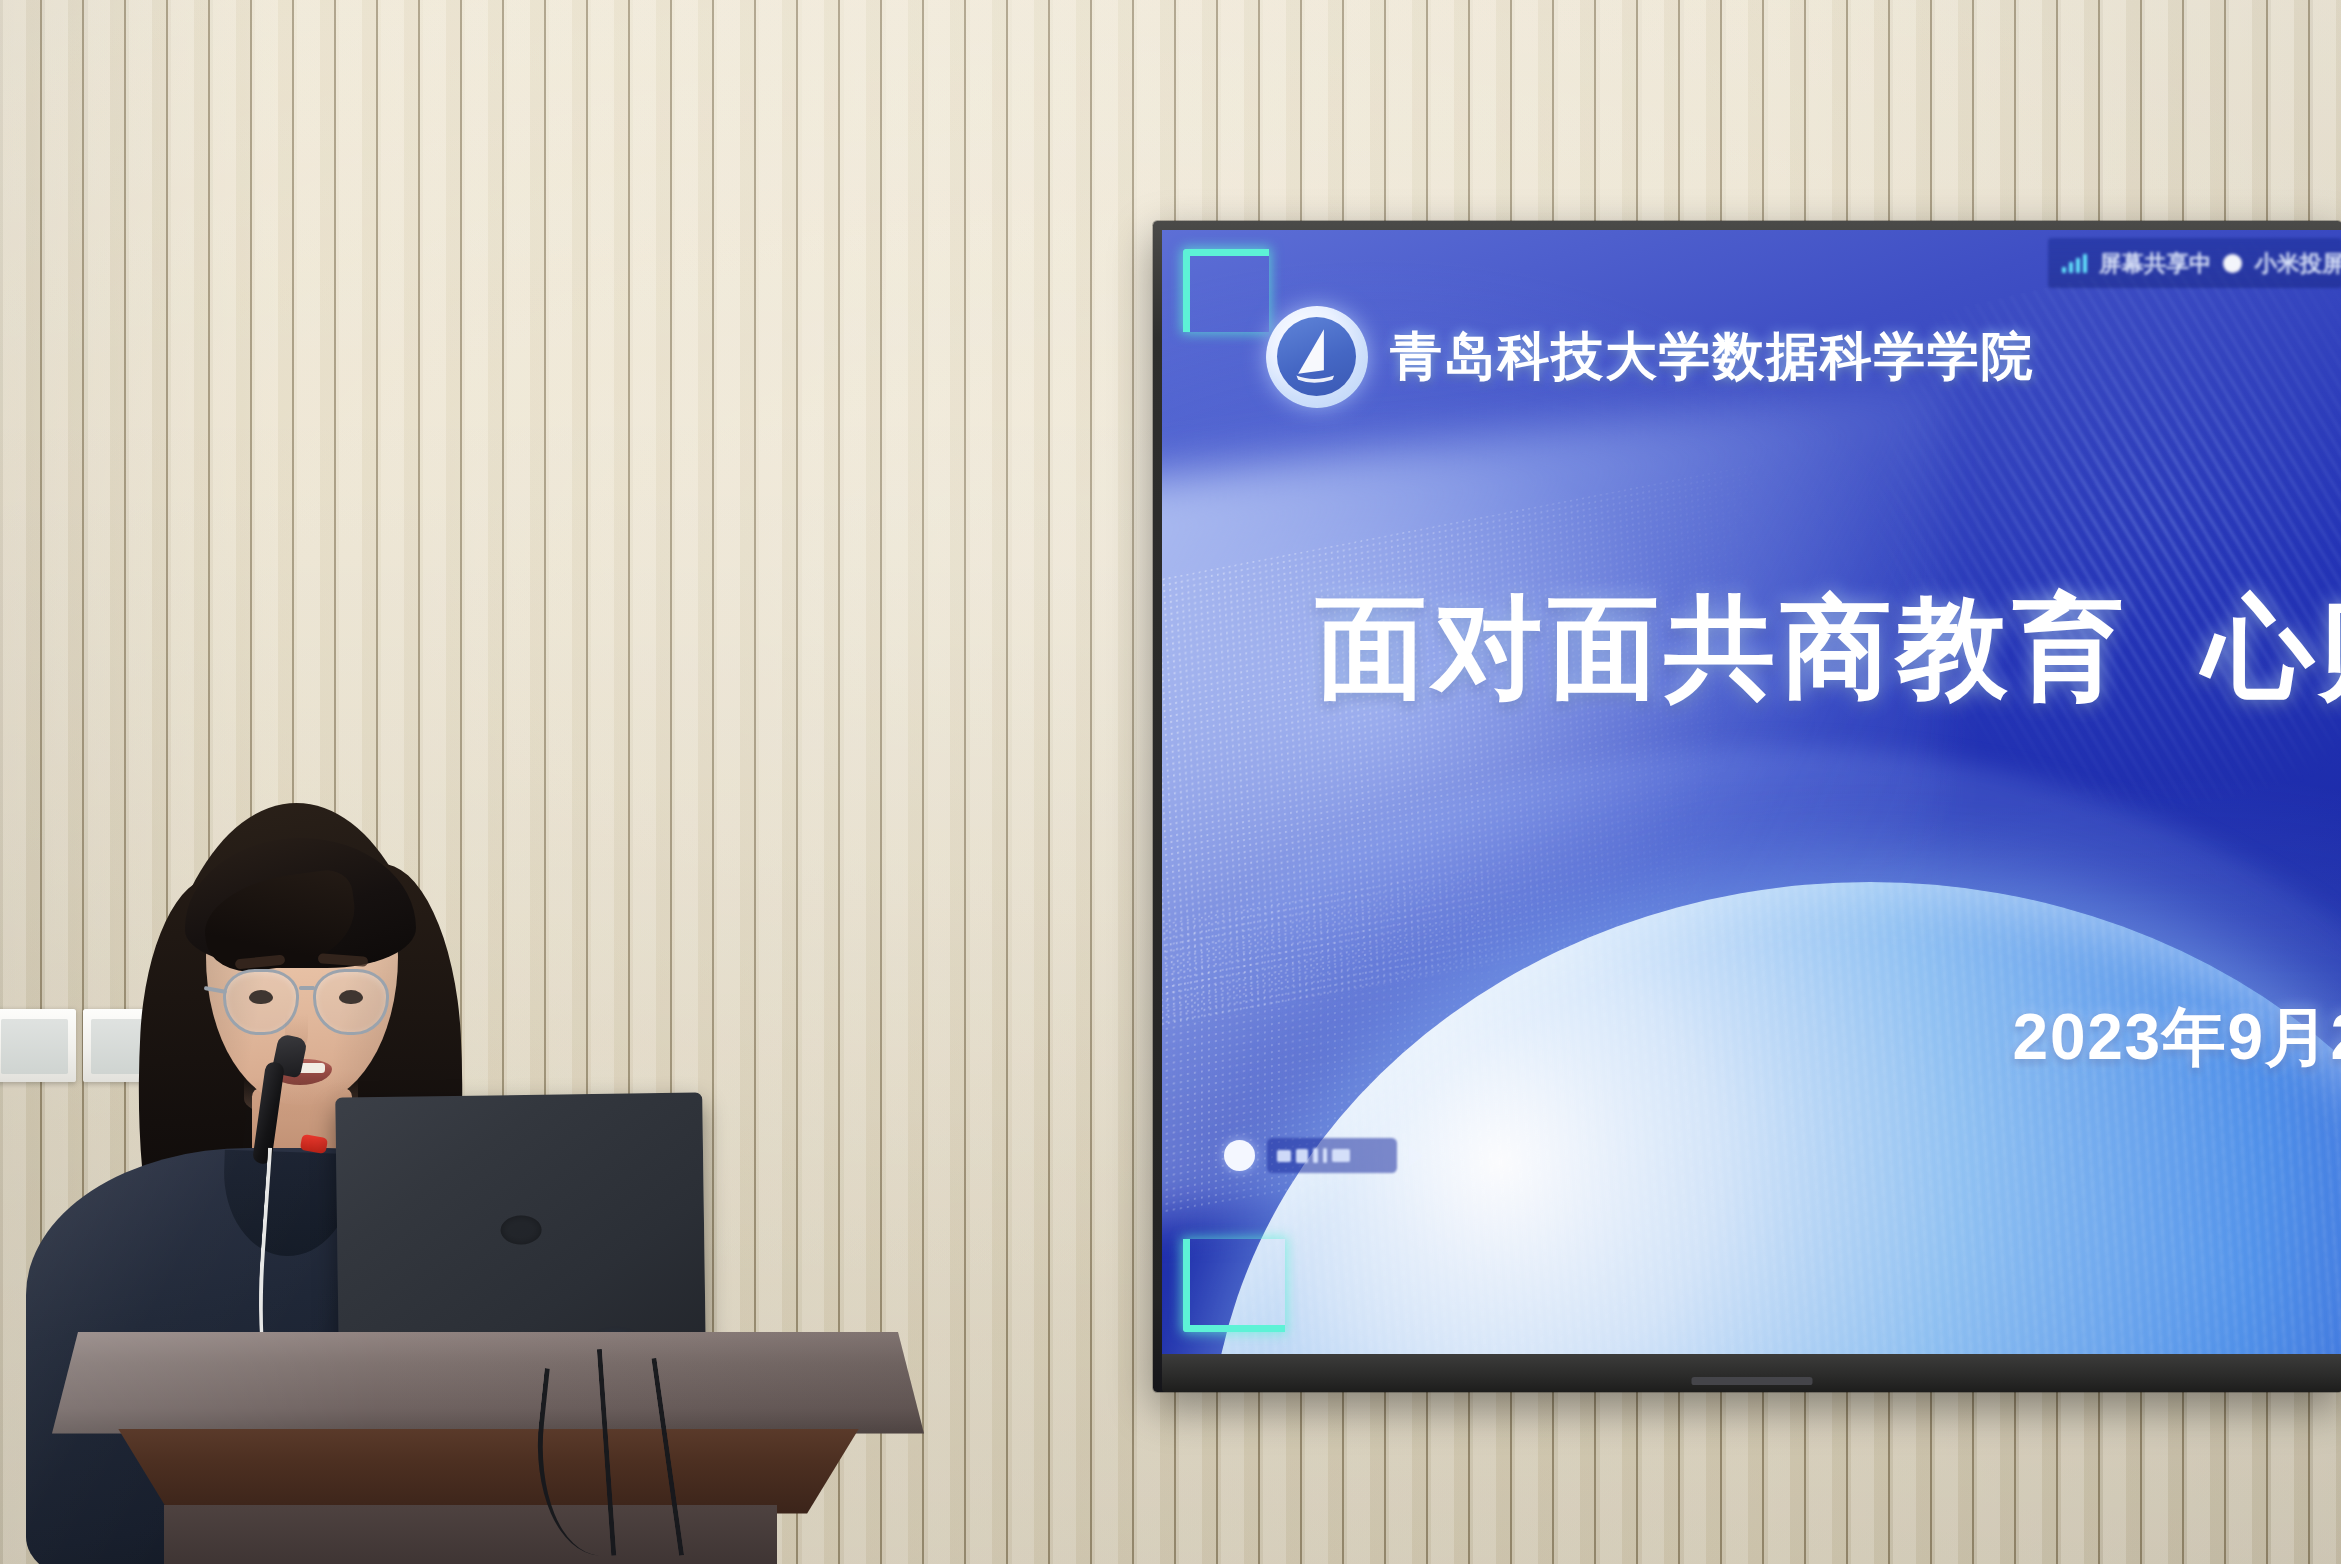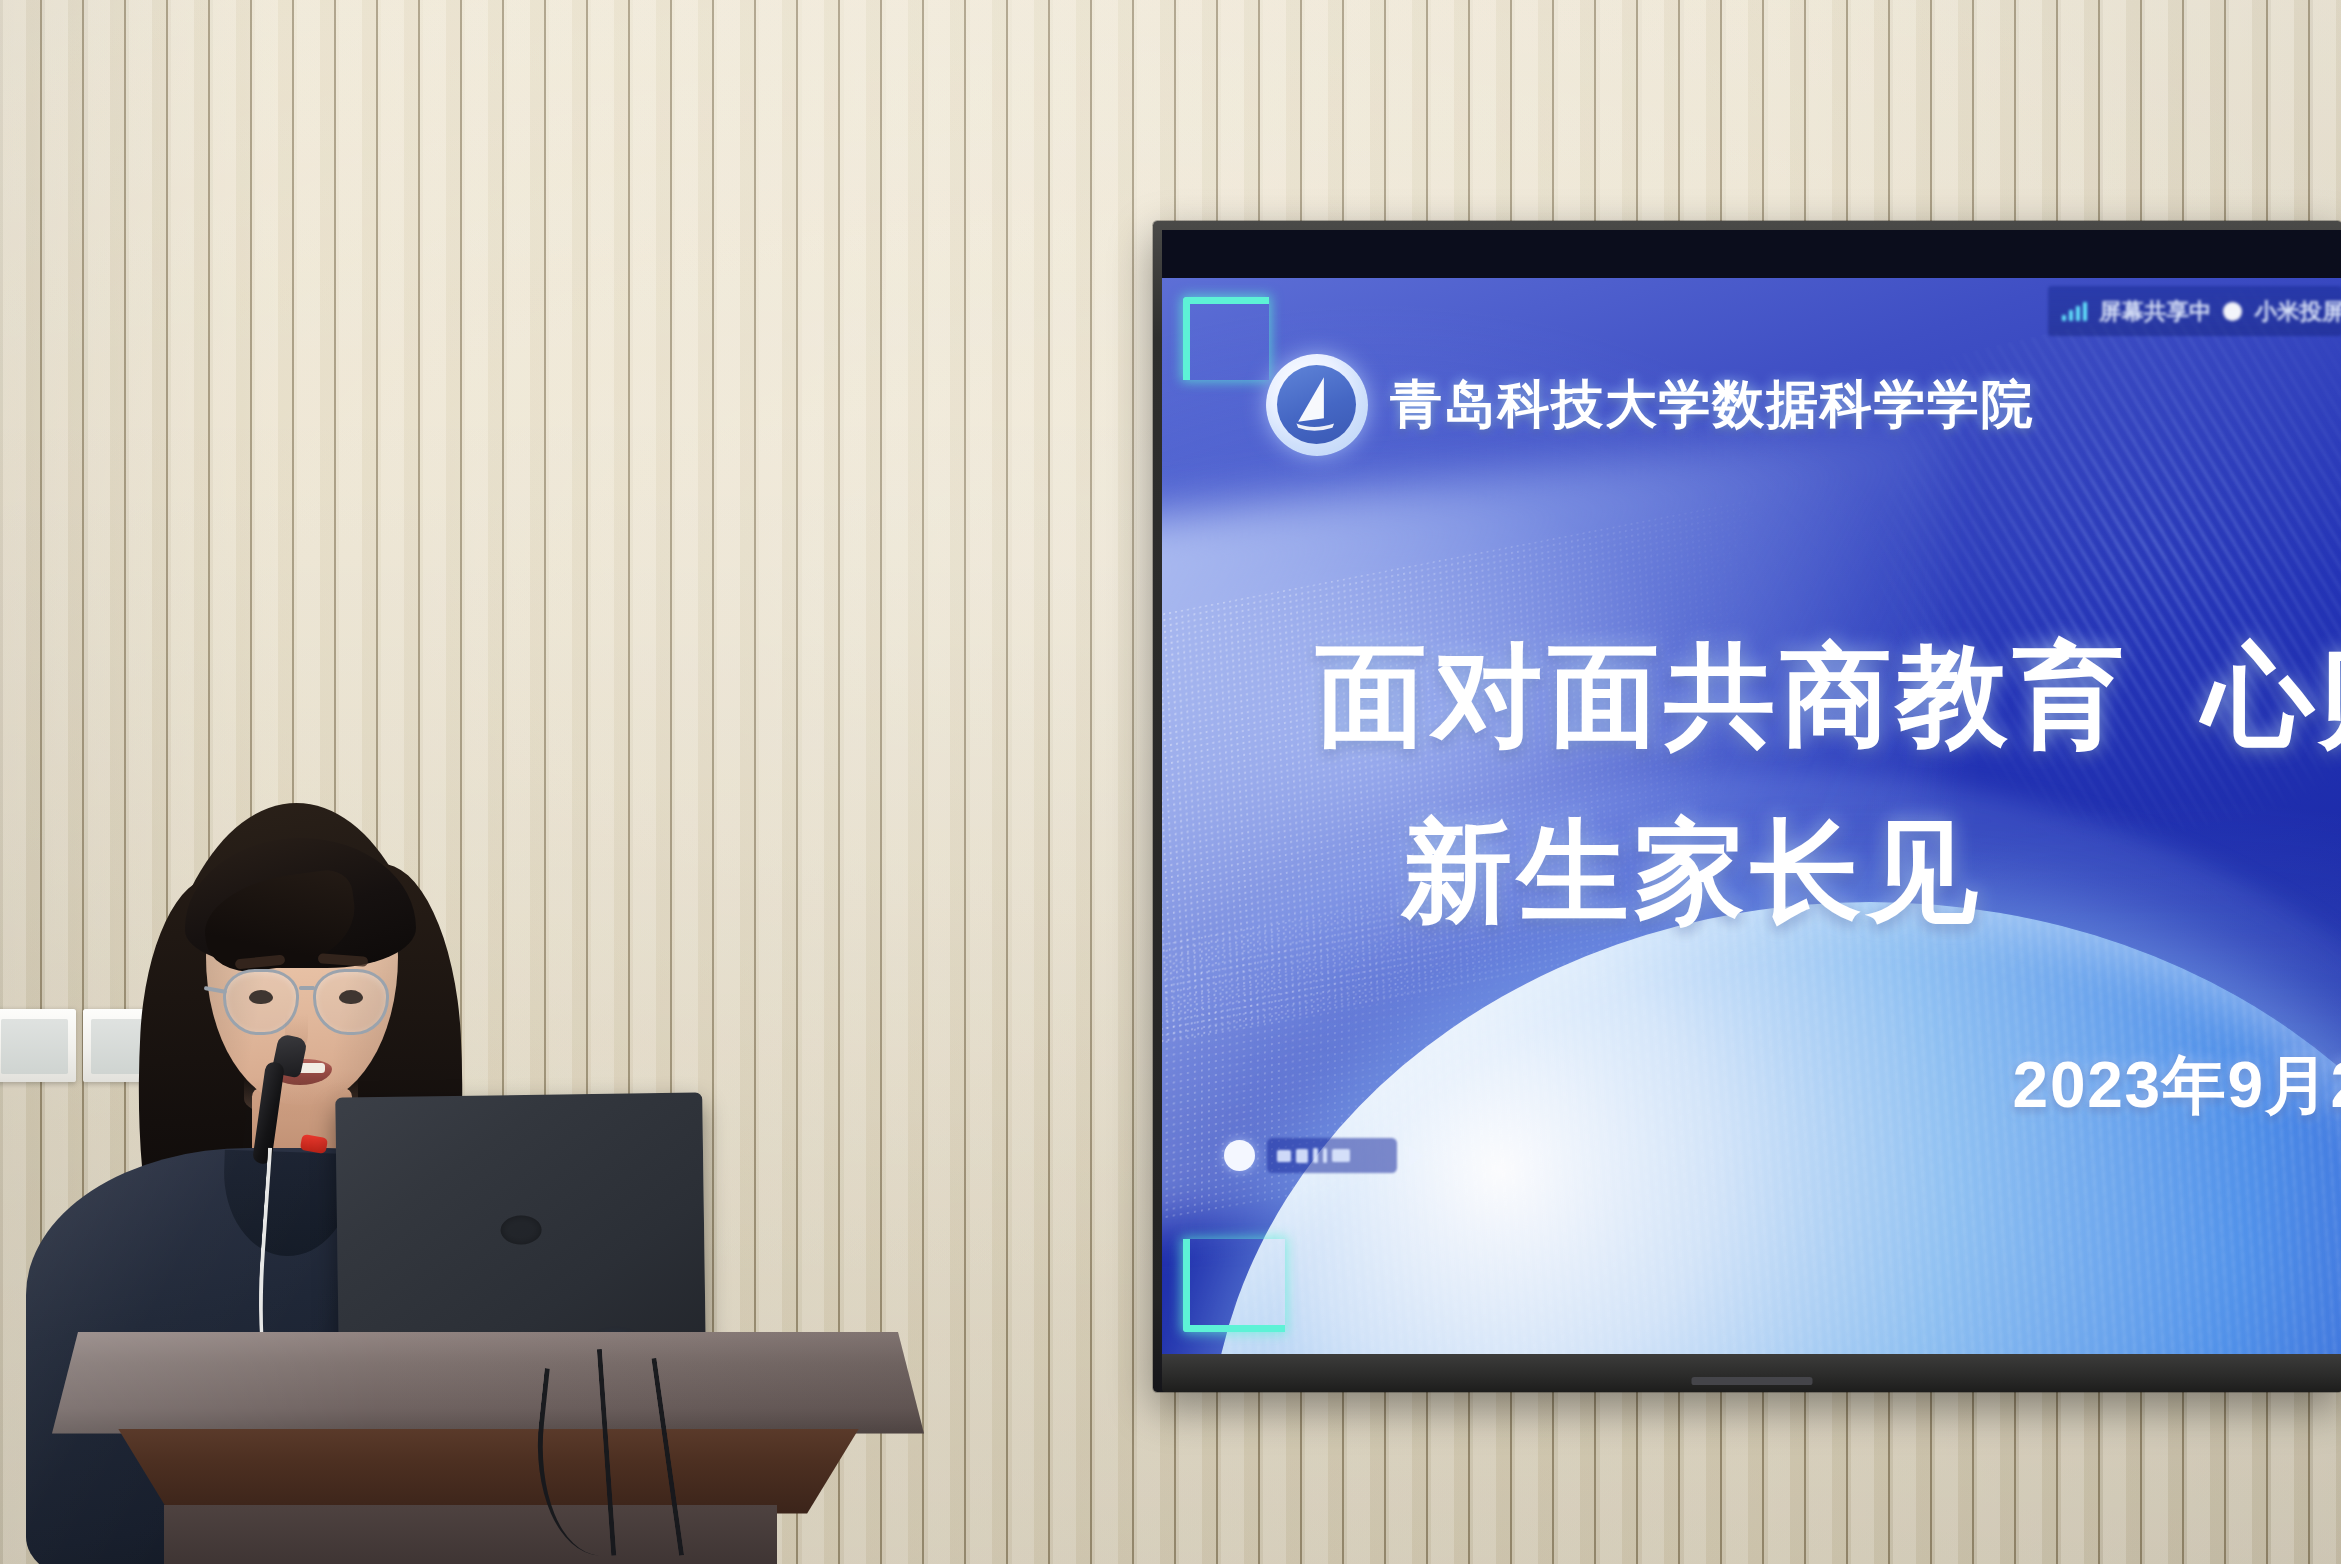--- a/index.html
+++ b/index.html
@@ -78,21 +78,20 @@
     left:8.6px; top:8.6px; right:0; bottom:38px;
     background:#0b0d1c;
     overflow:hidden;
   }
   .slide {
     position:absolute; inset:0;
     background:
       radial-gradient(ellipse 70% 55% at 18% 42%, rgba(190,205,255,0.55) 0%, rgba(120,150,240,0.20) 42%, rgba(0,0,0,0) 72%),
       radial-gradient(ellipse 85% 70% at 88% 92%, rgba(140,185,255,0.40) 0%, rgba(0,0,0,0) 62%),
       linear-gradient(160deg, #5d6fd6 0%, #3f4fc4 22%, #2434b6 48%, #1b2aa8 70%, #141f96 100%);
-    margin-top: 48px;
   }
 
   
   .slide-wash {
     position:absolute; left:-6%; top:18%;
     width:72%; height:66%;
     background:linear-gradient(118deg, rgba(214,228,255,0.72) 0%, rgba(190,212,255,0.42) 38%, rgba(150,180,250,0.10) 72%, rgba(0,0,0,0) 100%);
     filter:blur(22.5px);
     transform:skewY(-7deg);
   }
@@ -604,21 +603,20 @@
             <svg class="crest-sail" viewBox="0 0 64 70">
               <path d="M40 4 L40 52 L10 56 Z" fill="#ffffff" opacity="0.96"></path>
               <path d="M8 58 Q28 66 52 58 L50 63 Q28 70 10 63 Z" fill="#ffffff" opacity="0.9"></path>
             </svg>
           </div>
           <div class="slide-org">青岛科技大学数据科学学院</div>
         </div>
 
         <div class="slide-title-1"><span>面对面共商教育</span><span class="gap"></span><span>心贴</span></div>
 
-        <div class="slide-title-2">新生家长见</div>
 
         <div class="slide-date">2023年9月2日</div>
 
         <div class="meet-bar">
           <div class="meet-signal">
             <i></i>
               <i></i>
               <i></i>
               <i></i>
           </div>

